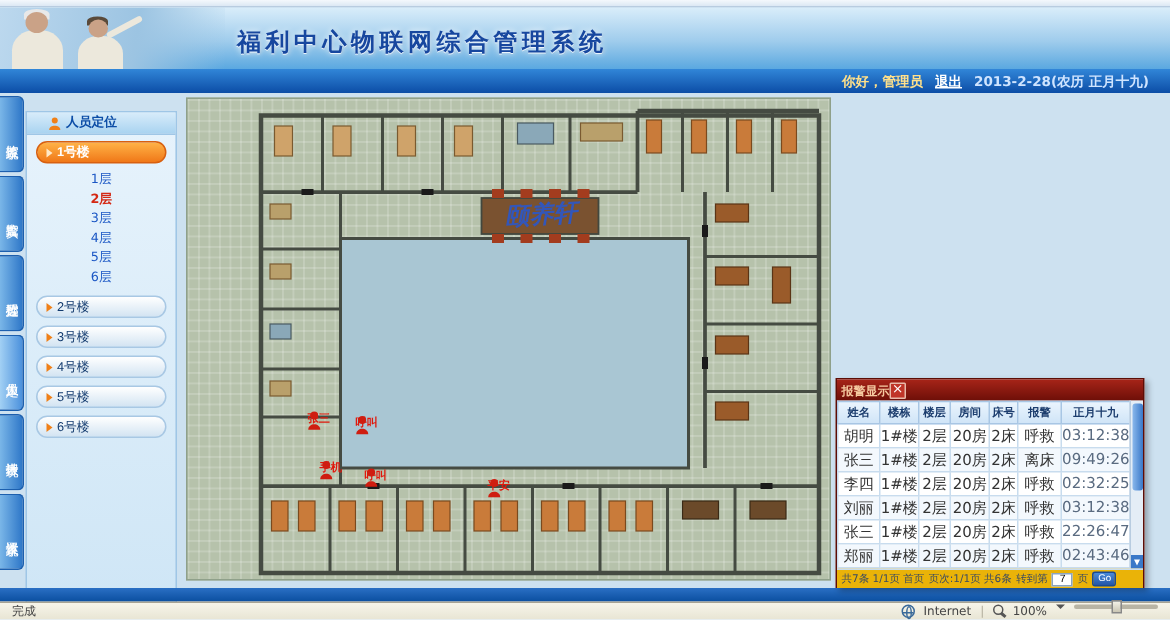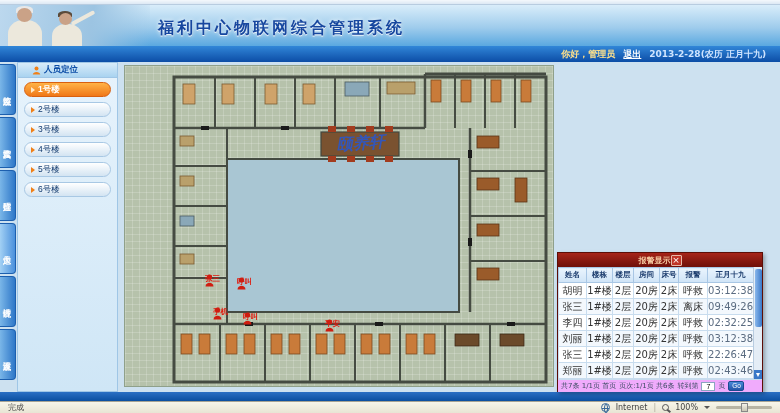--- a/index.html
+++ b/index.html
@@ -41,21 +41,21 @@
 
   
   .tabstrip { position:absolute; left:0; top:2px; width:17px; }
   .tab { width:16px; height:51px; margin-bottom:2px; border:1px solid #1c5fae; border-left:none;
     border-radius:0 4px 4px 0; background:linear-gradient(90deg,#7ab6e8,#2e77c8);
     color:#fff; font-size:8.5px; writing-mode:vertical-rl; text-orientation:upright;
     display:flex; align-items:center; justify-content:center; cursor:pointer; line-height:16px; }
   .tab.active { background:linear-gradient(90deg,#a2d0f4,#4a90dc); }
 
   
-  .sidebar { position:absolute; left:17px; top:0; width:101px; height:330px;
+  .sidebar { position:absolute; left:17px; top:12px; width:101px; height:330px;
     background:linear-gradient(#e7f3fc,#cfe6f6); border:1px solid #9fc6e6; }
   .side-title { height:15px; background:linear-gradient(#d8ecfa,#a9d3f0);
     border-bottom:1px solid #9fc6e6; display:flex; align-items:center; gap:3px;
     padding-left:14px; font-size:8.5px; font-weight:bold; color:#0c4da6; }
   .side-body { padding:4px 6px 0 6px; }
   .bld { display:flex; align-items:center; width:100%; height:15px; margin-bottom:5px;
     border-radius:8px; font-size:8.5px; cursor:pointer;
     border:1px solid #a8c8e4; background:linear-gradient(#ffffff,#d3e4f2); color:#123a6e; }
   .bld .chev { width:0; height:0; margin:0 3px 0 6px;
     border-left:4px solid #f08018; border-top:3px solid transparent; border-bottom:3px solid transparent; }
@@ -78,53 +78,53 @@
   .mlabel { font-size:7.5px; font-weight:bold; color:#e0180c; white-space:nowrap; }
   .tooltip { position:absolute; left:130px; top:182px; width:132px; z-index:4;
     background:#fdfdf6; border:1px solid #8a8a7a; border-radius:2px;
     padding:2px 4px; font-size:7px; color:#333; line-height:9px;
     box-shadow:1px 1px 2px rgba(0,0,0,.25); }
 
   
   .popup { position:absolute; left:557px; top:190px; width:206px; height:140px; z-index:9;
     border:1px solid #5c0d06; background:#ffffff; box-shadow:2px 2px 4px rgba(0,0,0,.3); }
   .popup-title { height:14px; background:linear-gradient(#a62418,#6e0f08);
-    display:flex; align-items:center; justify-content:center; padding:0 3px; }
+    display:flex; align-items:center; justify-content:flex-start; padding:0 3px; }
   .popup-title .pt { font-size:8px; font-weight:bold; color:#f5c9a0; }
   .popup-close { width:11px; height:11px; background:#c03528; border:1px solid #e8b9a8;
     color:#fff; font-size:9px; line-height:9px; text-align:center; cursor:pointer; border-radius:1px; }
   .ptable-wrap { position:relative; height:112px; overflow:hidden; }
   table.ptable { border-collapse:collapse; width:195px; table-layout:fixed; }
   .ptable th { height:15px; background:linear-gradient(#eaf4fd,#cfe4f7);
     border:1px solid #a8c6e4; font-size:7.5px; color:#1c3d6e; font-weight:bold; }
   .ptable td { height:16px; border:1px solid #c8dcee; font-size:10px; color:#333;
     text-align:center; overflow:hidden; white-space:nowrap; }
   .ptable tr:nth-child(even) td { background:#f3f8fd; }
   .ptable td.time { color:#5a6b80;text-align:right; }
   .pscroll { position:absolute; right:0; top:0; width:9px; height:112px; background:#e4edf6;
     border-left:1px solid #b8cce0; }
   .pthumb { position:absolute; left:1px; top:2px; width:7px; height:58px; border-radius:2px;
     background:linear-gradient(90deg,#8ab8ec,#3a78c8); cursor:grab; }
   .parrow { position:absolute; left:0; bottom:0; width:9px; height:9px; background:#3a78c8; cursor:pointer; }
   .parrow:after { content:""; position:absolute; left:2px; top:3px; width:0; height:0;
     border-top:4px solid #fff; border-left:2.5px solid transparent; border-right:2.5px solid transparent; }
   .pfooter { height:13px; display:flex; align-items:center; gap:3px; padding:0 3px;
-    font-size:7px; color:#3a4a62; border-top:1px solid #c8dcee; background:#f0abfc; }
+    font-size:7px; color:#3a4a62; border-top:1px solid #c8dcee; background:#eab308; }
   .pfooter input { width:14px; height:9px; border:1px solid #8aa4c0; font-size:7px; text-align:center; }
   .gobtn { width:16px; height:10px; background:linear-gradient(#4a8ad8,#2356a8); color:#fff;
     border:1px solid #1c4a90; border-radius:2px; font-size:6.5px; line-height:8px; cursor:pointer; }
 
   
   .bluestrip { position:absolute; top:392px; left:0; width:780px; height:9px;
     background:linear-gradient(#2a6fc4,#0b4fa0); }
   .statusbar { position:absolute; top:401px; left:0; width:780px; height:12px;
     background:linear-gradient(#f7f5ea,#e8e5d4); border-top:1px solid #a8a494;
     display:flex; align-items:center; justify-content:space-between;
     padding:0 8px; font-size:8px; color:#444; }
-  .sright { display:flex; align-items:center; gap:6px; }
+  .sright { display:flex; gap:6px; }
   .sep { color:#b0ac9c; }
   .globe { width:9px; height:9px; border:1px solid #3a6a9a; border-radius:50%; position:relative; }
   .globe:before { content:""; position:absolute; left:0; top:3.5px; width:7px; height:1px; background:#3a6a9a; }
   .globe:after { content:""; position:absolute; left:2.5px; top:0; width:2px; height:7px;
     border:1px solid #3a6a9a; border-radius:50%; }
   .mag { width:7px; height:7px; border:1.5px solid #555; border-radius:50%; position:relative; }
   .mag:after { content:""; position:absolute; left:4px; top:5px; width:4px; height:1.5px;
     background:#555; transform:rotate(40deg); }
   .caret { width:0; height:0; border-top:3px solid #555;
     border-left:3px solid transparent; border-right:3px solid transparent; }
@@ -175,20 +175,28 @@
           <circle cx="4.5" cy="2.4" r="2" fill="#f08018"></circle>
           <path d="M0.8,8.6 C0.8,5 8.2,5 8.2,8.6 Z" fill="#f08018"></path>
         </svg>
         <span>人员定位</span>
       </div>
       <div class="side-body" id="building-list">
           <button class="bld active">
             <span class="chev"></span>
             <span class="bl">1号楼</span>
           </button>
+          <div class="floors">
+            <div class="floor">1层</div>
+            <div class="floor sel">2层</div>
+            <div class="floor">3层</div>
+            <div class="floor">4层</div>
+            <div class="floor">5层</div>
+            <div class="floor">6层</div>
+          </div>
           <button class="bld">
             <span class="chev"></span>
             <span class="bl">2号楼</span>
           </button>
           <button class="bld">
             <span class="chev"></span>
             <span class="bl">3号楼</span>
           </button>
           <button class="bld">
             <span class="chev"></span>

